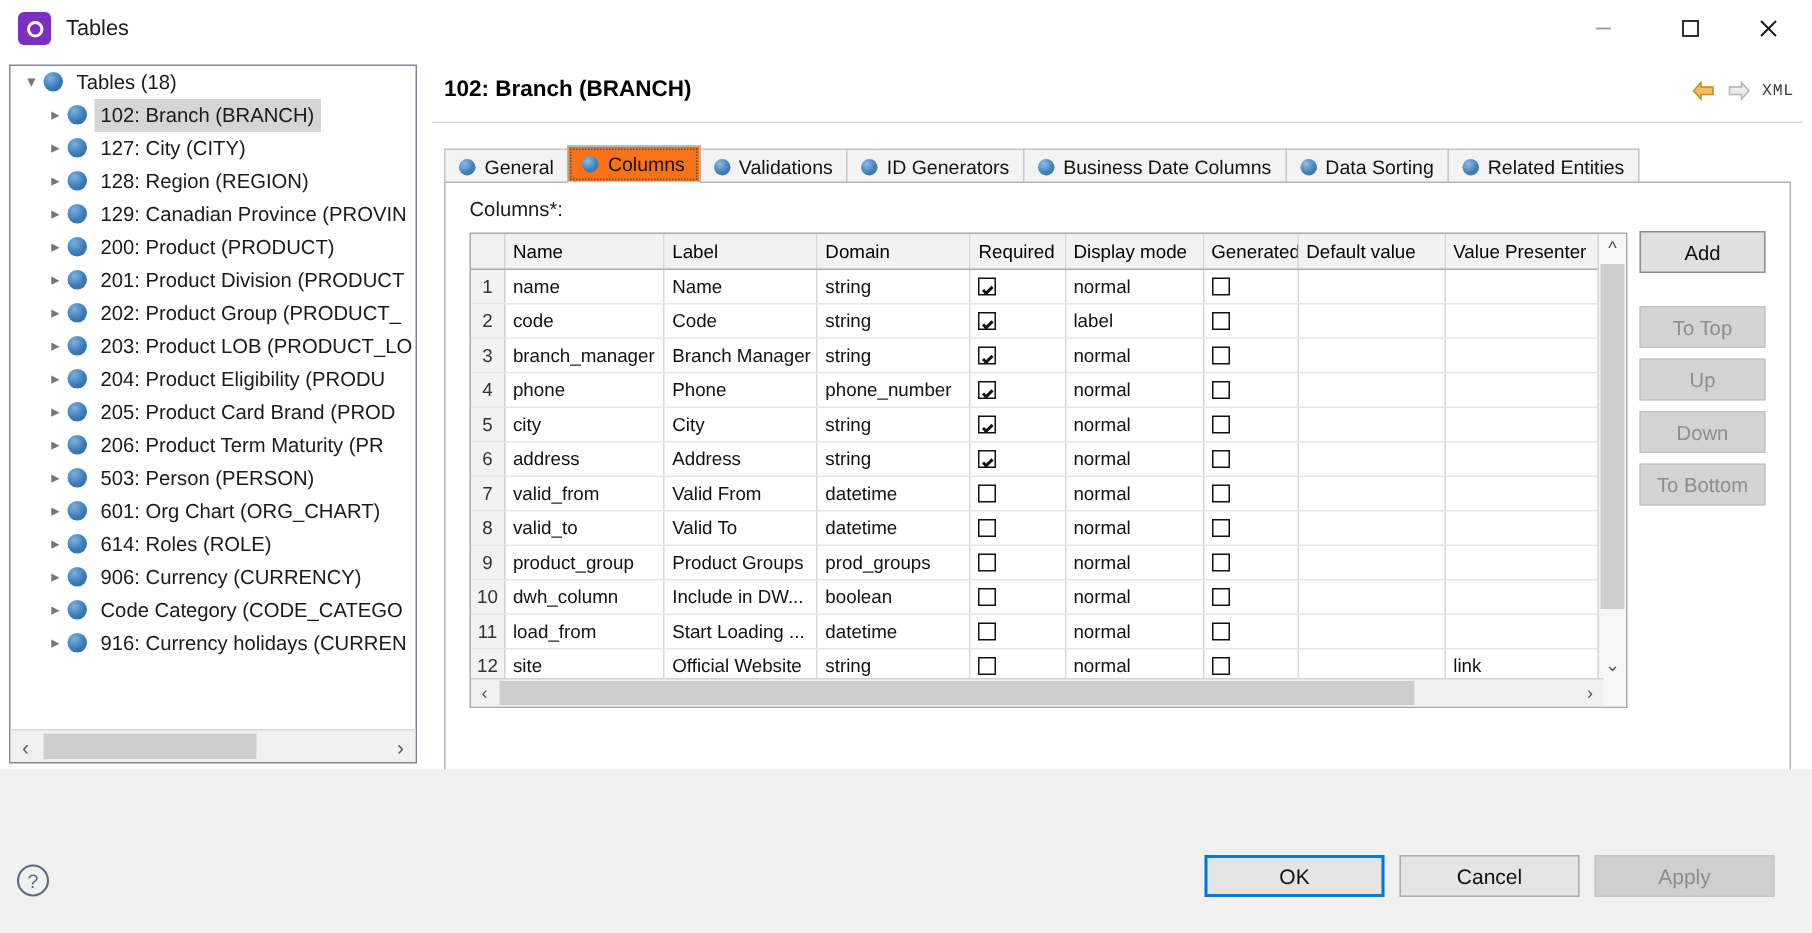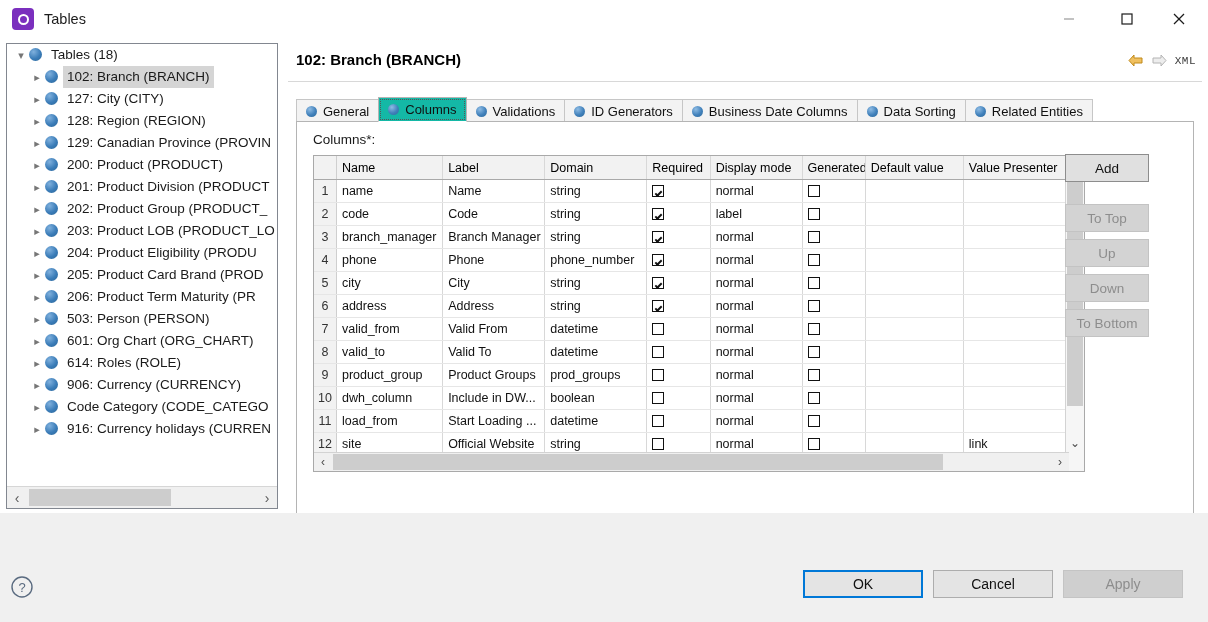--- a/index.html
+++ b/index.html
@@ -50,21 +50,21 @@
   .editor{position:absolute;left:288px;top:43px;width:914px;height:466px;background:#ffffff;}
   .ed-title{position:absolute;left:8px;top:8px;font-size:15px;font-weight:bold;color:#000;}
   .ed-nav{position:absolute;right:6px;top:10px;display:flex;align-items:center;gap:7px;}
   .ed-nav .xml{font-family:"Liberation Mono", monospace;font-size:11px;color:#3a3a3a;letter-spacing:0.5px;}
   .ed-rule{position:absolute;left:0;top:38px;width:914px;height:1px;background:#d8d8d8;}
 
   
   .tabs{position:absolute;left:8px;top:54px;height:25px;display:flex;align-items:flex-end;text-align:center;}
   .tab{height:23px;box-sizing:border-box;padding:0 9px;display:flex;align-items:center;gap:6px;
        font-size:13px;color:#111;background:#f3f3f3;border:1px solid #c6c6c6;border-bottom:none;margin-right:-1px;}
-  .tab.active{background:#14b8a6;height:25px;border:1px solid #b4b4b4;border-bottom:1px solid #ffffff;position:relative;z-index:3;outline:1px dotted #555;outline-offset:-3px;}
+  .tab.active{background:#f97316;height:25px;border:1px solid #b4b4b4;border-bottom:1px solid #ffffff;position:relative;z-index:3;outline:1px dotted #555;outline-offset:-3px;}
   .tab .tdot2{width:11px;height:11px;border-radius:50%;
                background:radial-gradient(circle at 35% 30%, #8fbce4 0%, #4181bb 55%, #2f6a9b 100%);}
 
   
   .pane{position:absolute;left:8px;top:78px;width:898px;height:424px;
         background:#ffffff;border:1px solid #b4b4b4;box-sizing:border-box;}
   .pane-label{position:absolute;left:16px;top:10px;font-size:13.5px;color:#1a1a1a;}
 
   
   .grid-wrap{position:absolute;left:16px;top:33px;width:772px;height:317px;
@@ -89,21 +89,21 @@
   .grid-vsb .varr.up{top:0;}
   .grid-vsb .varr.dn{bottom:20px;}
   .grid-vsb .vthumb{position:absolute;left:1px;top:20px;width:16px;height:230px;background:#cdcdcd;}
   .grid-hsb{position:absolute;left:0;bottom:0;width:755px;height:19px;background:#f0f0f0;border-top:1px solid #d3d3d3;box-sizing:border-box;}
   .grid-hsb .harr{position:absolute;top:0;width:18px;height:18px;display:flex;align-items:center;justify-content:center;color:#4c4c4c;font-size:12px;}
   .grid-hsb .harr.l{left:0;}
   .grid-hsb .harr.r{right:0;}
   .grid-hsb .hthumb{position:absolute;left:19px;top:1px;width:610px;height:16px;background:#cdcdcd;}
 
   
-  .side-btns{position:absolute;left:768px;top:32px;width:86px;}
+  .side-btns{position:absolute;left:796px;top:32px;width:86px;}
   .sbtn{display:block;width:84px;height:28px;margin-bottom:7px;font-size:13.5px;
         background:#d3d3d3;border:1px solid #b0b0b0;color:#111;box-sizing:border-box;
         font-family:"Liberation Sans", sans-serif;}
   .sbtn.primary{background:#e0e0e0;border:1px solid #8d8d8d;margin-bottom:22px;}
   .sbtn.disabled{color:#8d8d8d;border:1px solid #c3c3c3;}
 
   
   .annot{position:absolute;left:906px;top:409px;width:122px;height:64px;
          border:4px solid #e8001d;border-radius:50%;box-sizing:border-box;
          transform:rotate(-3deg);pointer-events:none;}

